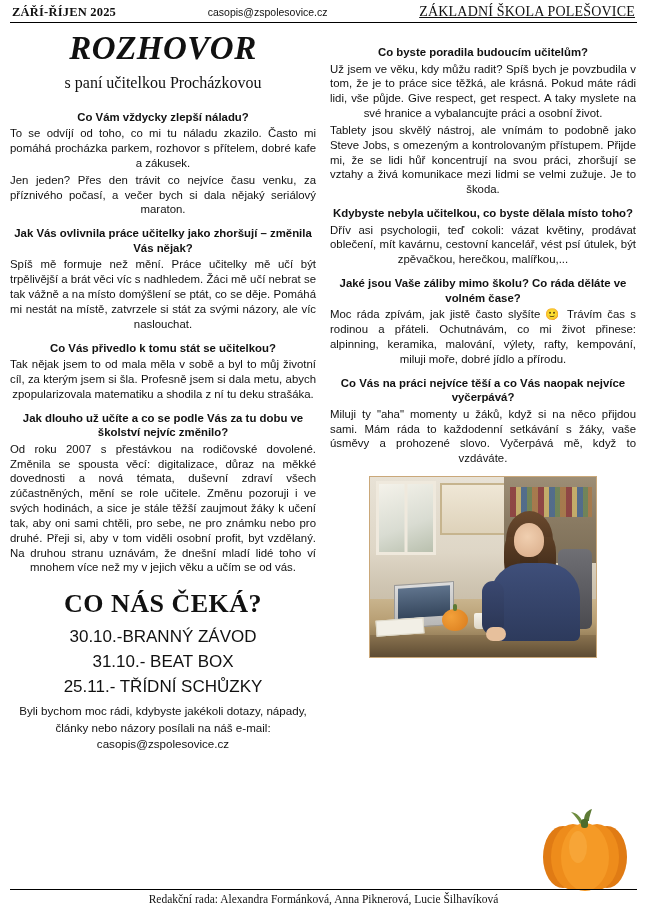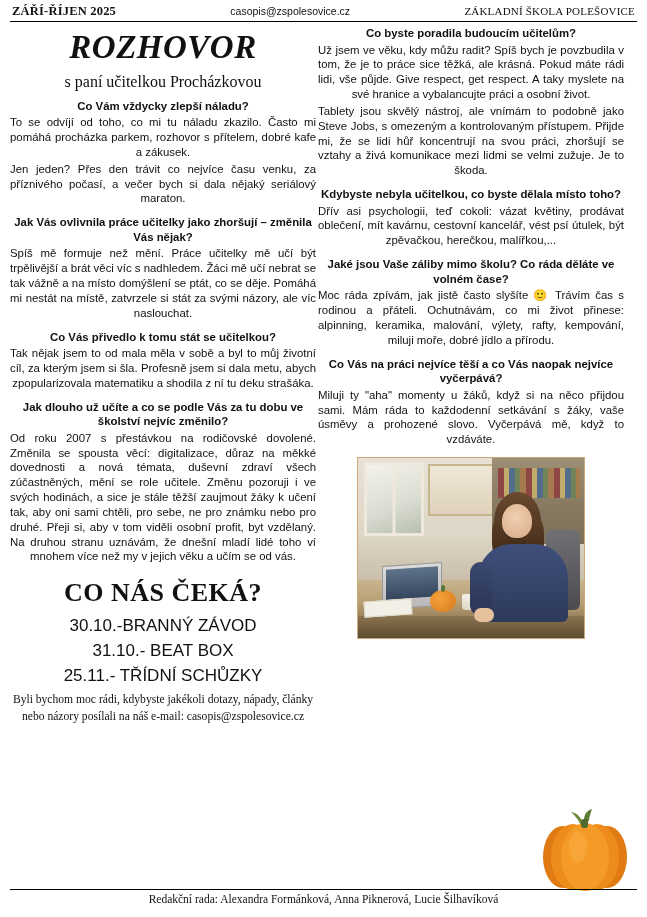--- a/index.html
+++ b/index.html
@@ -35,27 +35,28 @@
     font-weight: bold;
     letter-spacing: .2px;
     font-size: 12.5px;
   }
   .masthead .mid {
     font-family: "Liberation Sans", sans-serif;
     font-size: 10.5px;
   }
   .masthead .right {
     font-variant: small-caps;
-    font-size: 11px;
+    font-size: 14px;
     letter-spacing: .2px;
+    text-decoration: underline;
   }
   
   .cols {
     display: flex;
-    gap: 2px;
+    gap: 14px;
     align-items: flex-start;
   }
   .col {
     width: 306px;
   }
   .col-left { }
   .col-right { }
 
   .title-big {
     font-family: "Liberation Serif", serif;
@@ -73,21 +74,21 @@
     text-align: center;
     margin: 8px 0 8px 0;
   }
   .q {
     font-weight: bold;
     font-size: 11.4px;
     text-align: center;
     line-height: 1.28;
     margin: 9px 0 2px 0;
   }
-  .q.first { margin-top: 0; }
+  .q.first { margin-top: 18px; }
   .a {
     font-size: 11.4px;
     line-height: 1.30;
     text-align: justify;
     text-align-last: center;
     margin: 0 0 2px 0;
     text-indent: 0;
   }
 
   .headline {
@@ -107,21 +108,20 @@
     font-size: 17px;
     text-align: center;
     line-height: 1.45;
     margin: 0;
   }
   .closing {
     font-size: 11.6px;
     line-height: 1.42;
     text-align: center;
     margin: 4px 0 0 0;
-    font-family: Liberation Serif, serif;
   }
 
   
   .photo-wrap {
     margin: 10px 0 0 0;
     display: flex;
     justify-content: center;
   }
   .photo {
     width: 228px;

